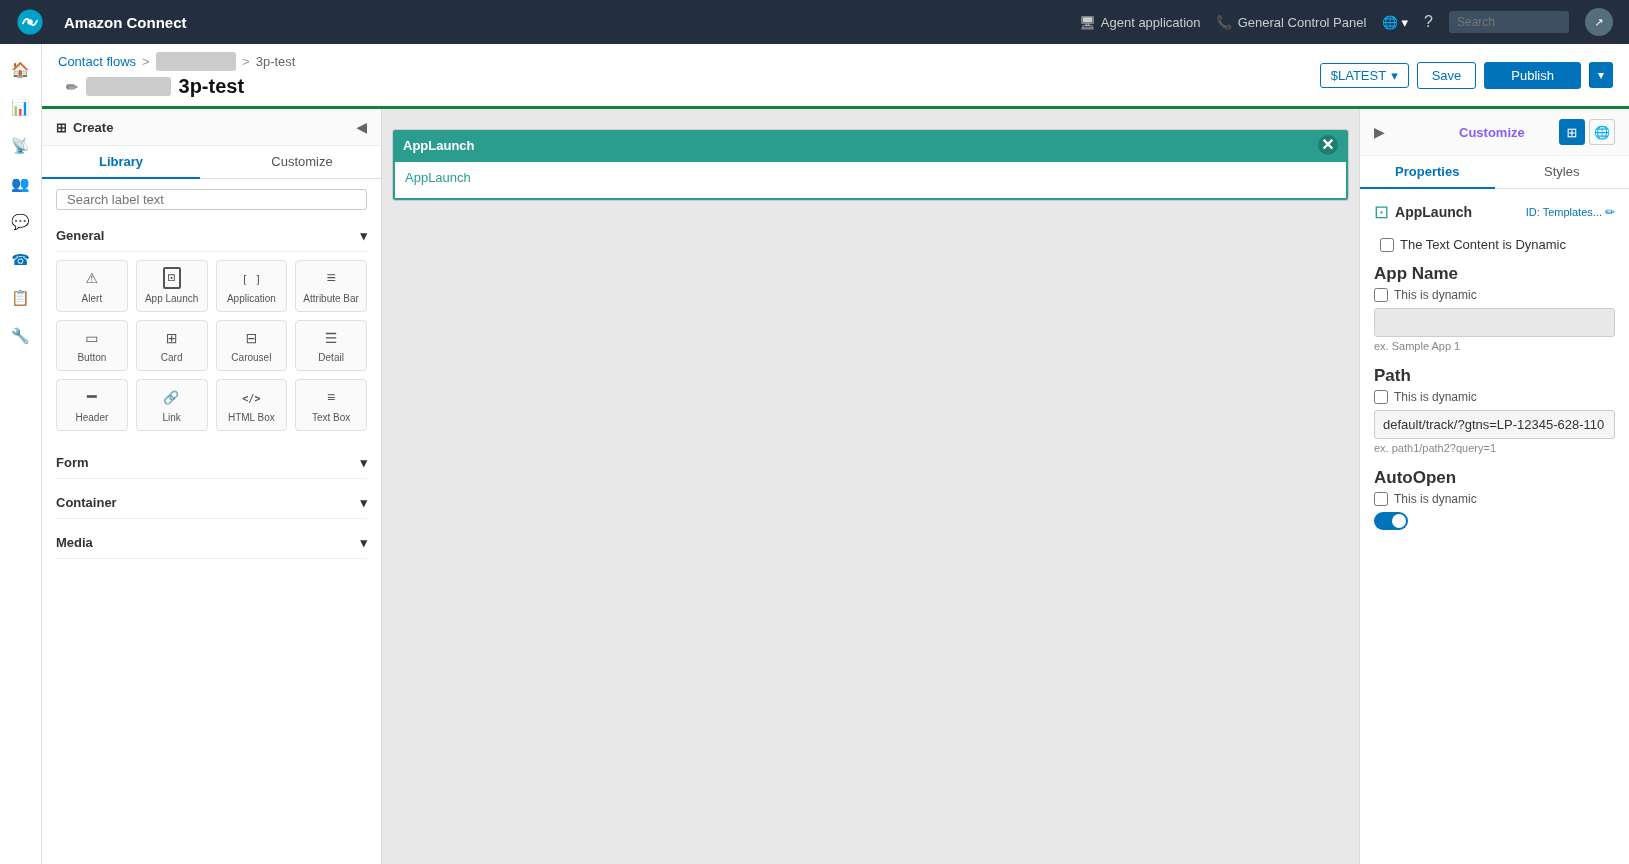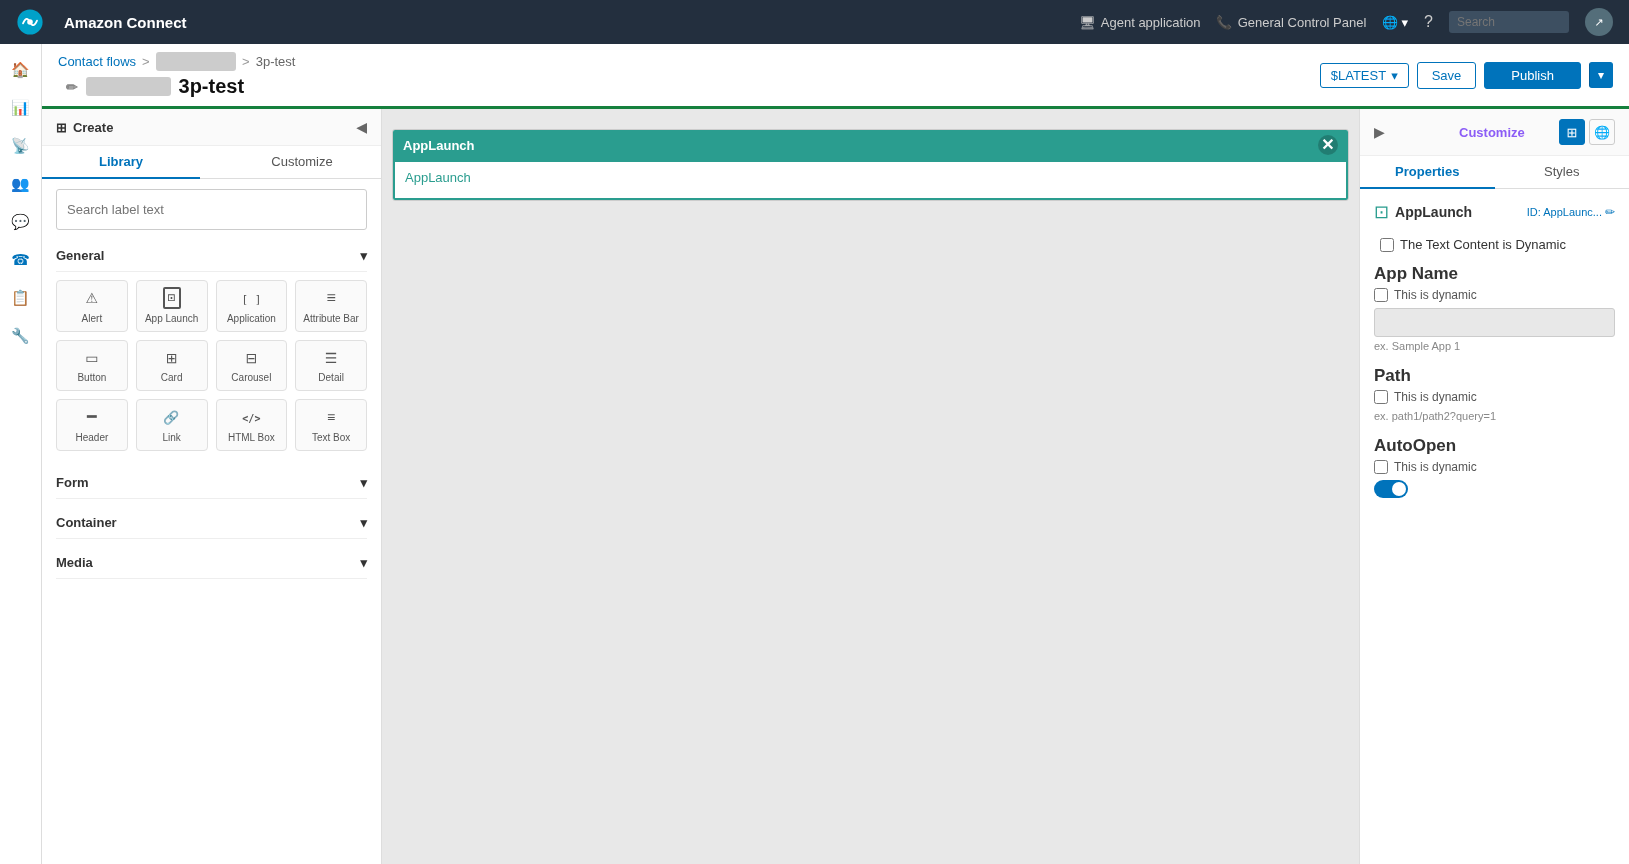--- a/index.html
+++ b/index.html
@@ -108,21 +108,21 @@
     .lib-panel-title { font-size: 13px; font-weight: 600; color: #333; display: flex; align-items: center; gap: 6px; }
     .lib-panel-collapse { cursor: pointer; color: #666; font-size: 14px; }
     .lib-tabs { display: flex; border-bottom: 1px solid #ddd; gap: 23px; }
     .lib-tab {
       flex: 1; text-align: center; padding: 8px; font-size: 13px; cursor: pointer; color: #555;
       border-bottom: 2px solid transparent; margin-bottom: -1px;
     }
     .lib-tab.active { color: #0073bb; border-bottom: 2px solid #0073bb; font-weight: 600; }
     .lib-search { padding: 10px 14px; }
     .lib-search-input {
-      width: 100%; border: 1px solid #ccc; border-radius: 3px; padding: 12px 10px; font-size: 13px; color: #be185d;
+      width: 100%; border: 1px solid #ccc; border-radius: 3px; padding: 2px 10px; font-size: 13px; color: #be185d;
     }
     .lib-body { flex: 1; overflow-y: auto; padding: 0 14px; }
     .lib-section-header {
       display: flex; align-items: center; justify-content: space-between;
       padding: 8px 0; font-size: 13px; font-weight: 600; color: #333; cursor: pointer;
       border-bottom: 1px solid #eee; margin-bottom: 8px;
     }
     .lib-grid { display: grid; grid-template-columns: repeat(4, 1fr); gap: 8px; margin-bottom: 16px; }
     .lib-item {
       display: flex; flex-direction: column; align-items: center; gap: 4px;
@@ -451,21 +451,21 @@
           <div class="props-tab">Styles</div>
         </div>
         <div class="props-body">
 
           <div class="props-component-header">
             <div class="props-comp-name-row">
               <span class="props-comp-icon">⊡</span>
               <span class="props-comp-name">AppLaunch</span>
             </div>
             <div class="props-comp-id">
-              <span>ID: AppLaunc...</span>
+              <span>ID: Templates...</span>
               <span class="props-comp-edit">✏</span>
             </div>
           </div>
 
           <div class="props-checkbox-row">
             <input type="checkbox" class="props-checkbox" style="">
             <label class="props-checkbox-label">The Text Content is Dynamic</label>
           </div>
 
           <div class="props-field">
@@ -477,20 +477,21 @@
             <input class="props-input" type="text" style="background: rgb(232, 232, 232);">
             <div class="props-hint">ex. Sample App 1</div>
           </div>
 
           <div class="props-field">
             <div class="props-field-label">Path</div>
             <div class="props-field-sublabel">
               <input type="checkbox" class="props-checkbox" style="">
               <span>This is dynamic</span>
             </div>
+            <input class="props-input" type="text" value="default/track/?gtns=LP-12345-628-110" style="">
             <div class="props-hint">ex. path1/path2?query=1</div>
           </div>
 
           <div class="props-field">
             <div class="props-field-label">AutoOpen</div>
             <div class="props-field-sublabel">
               <input type="checkbox" class="props-checkbox" style="">
               <span>This is dynamic</span>
             </div>
             <div class="props-toggle-row">

